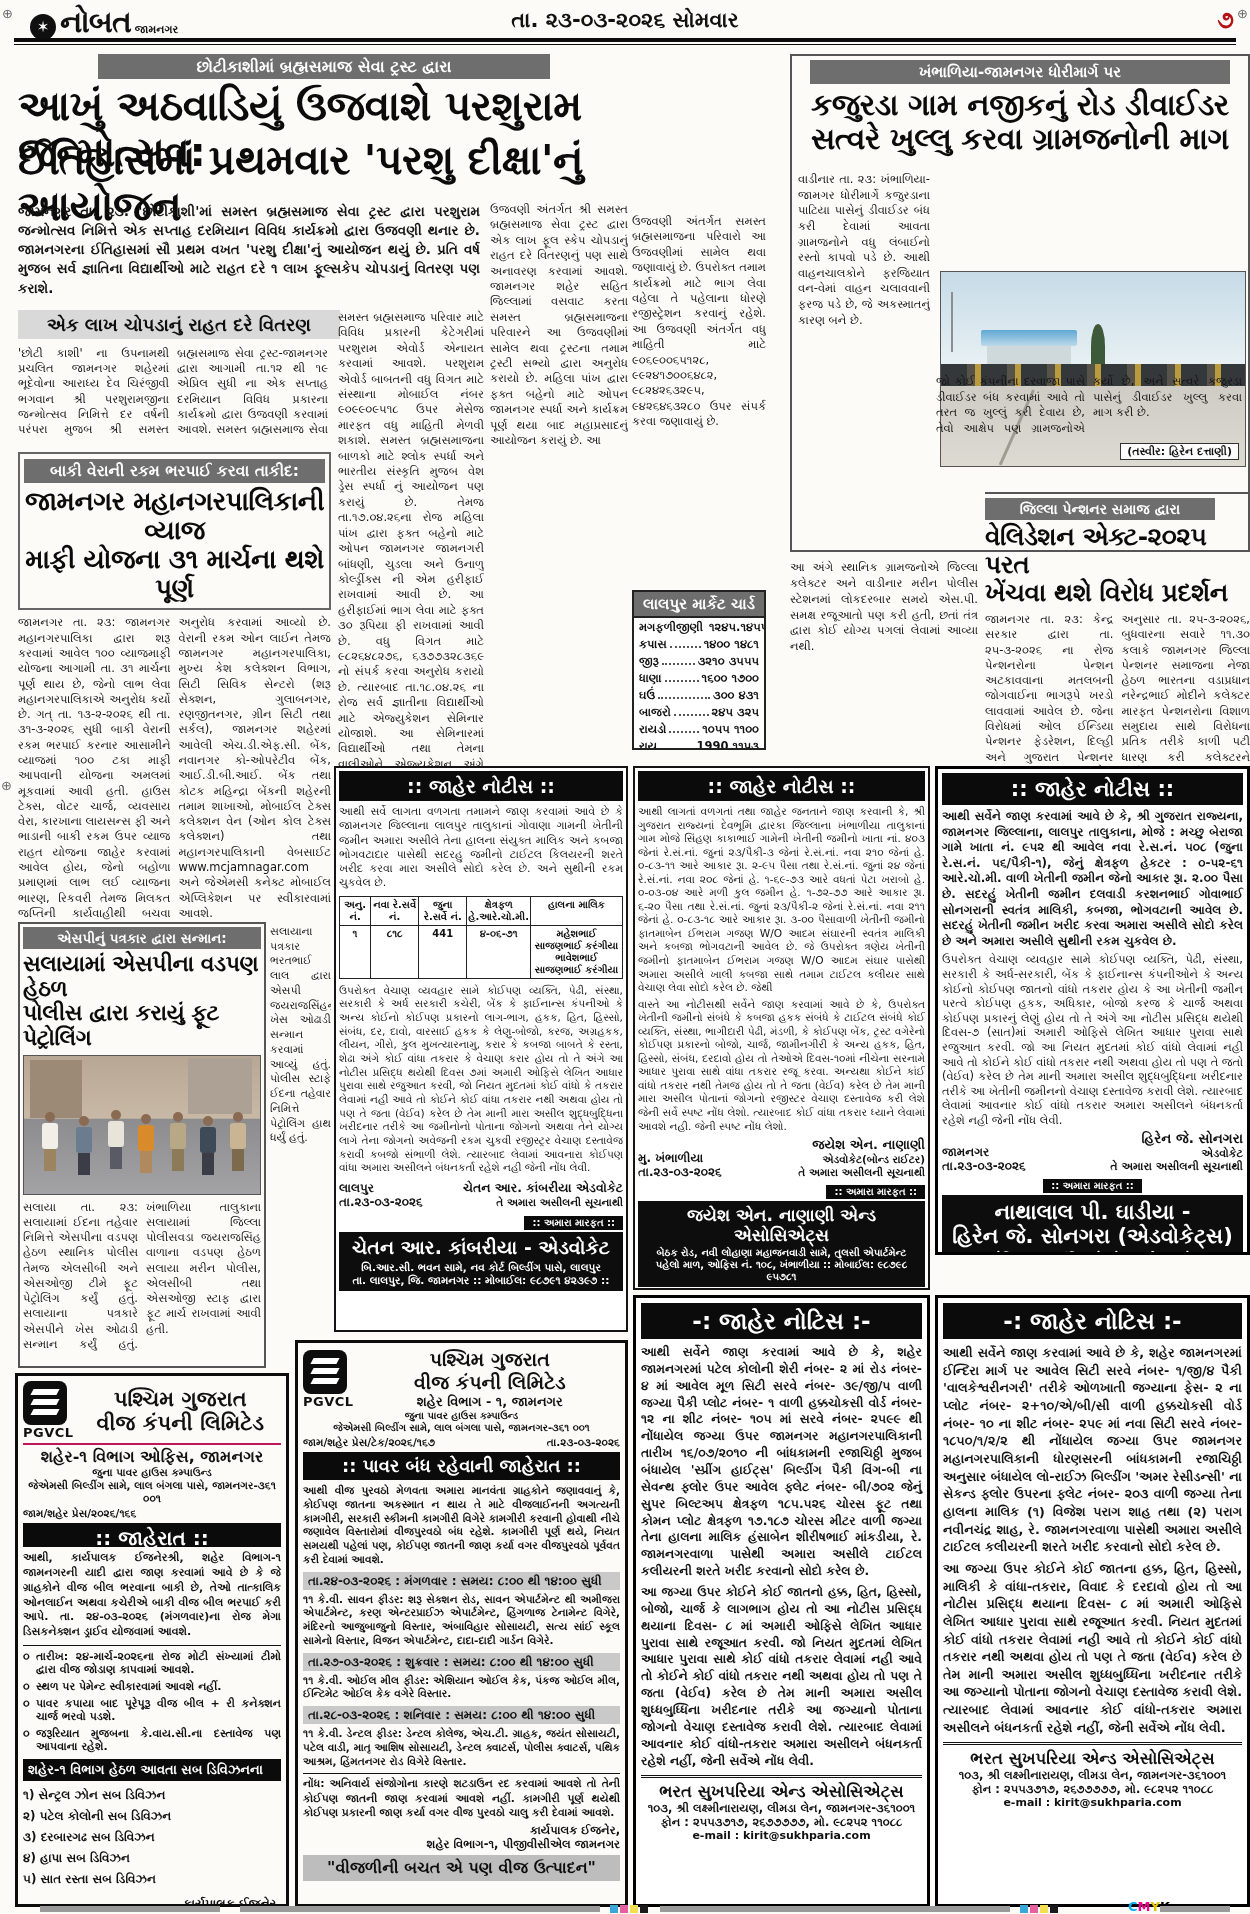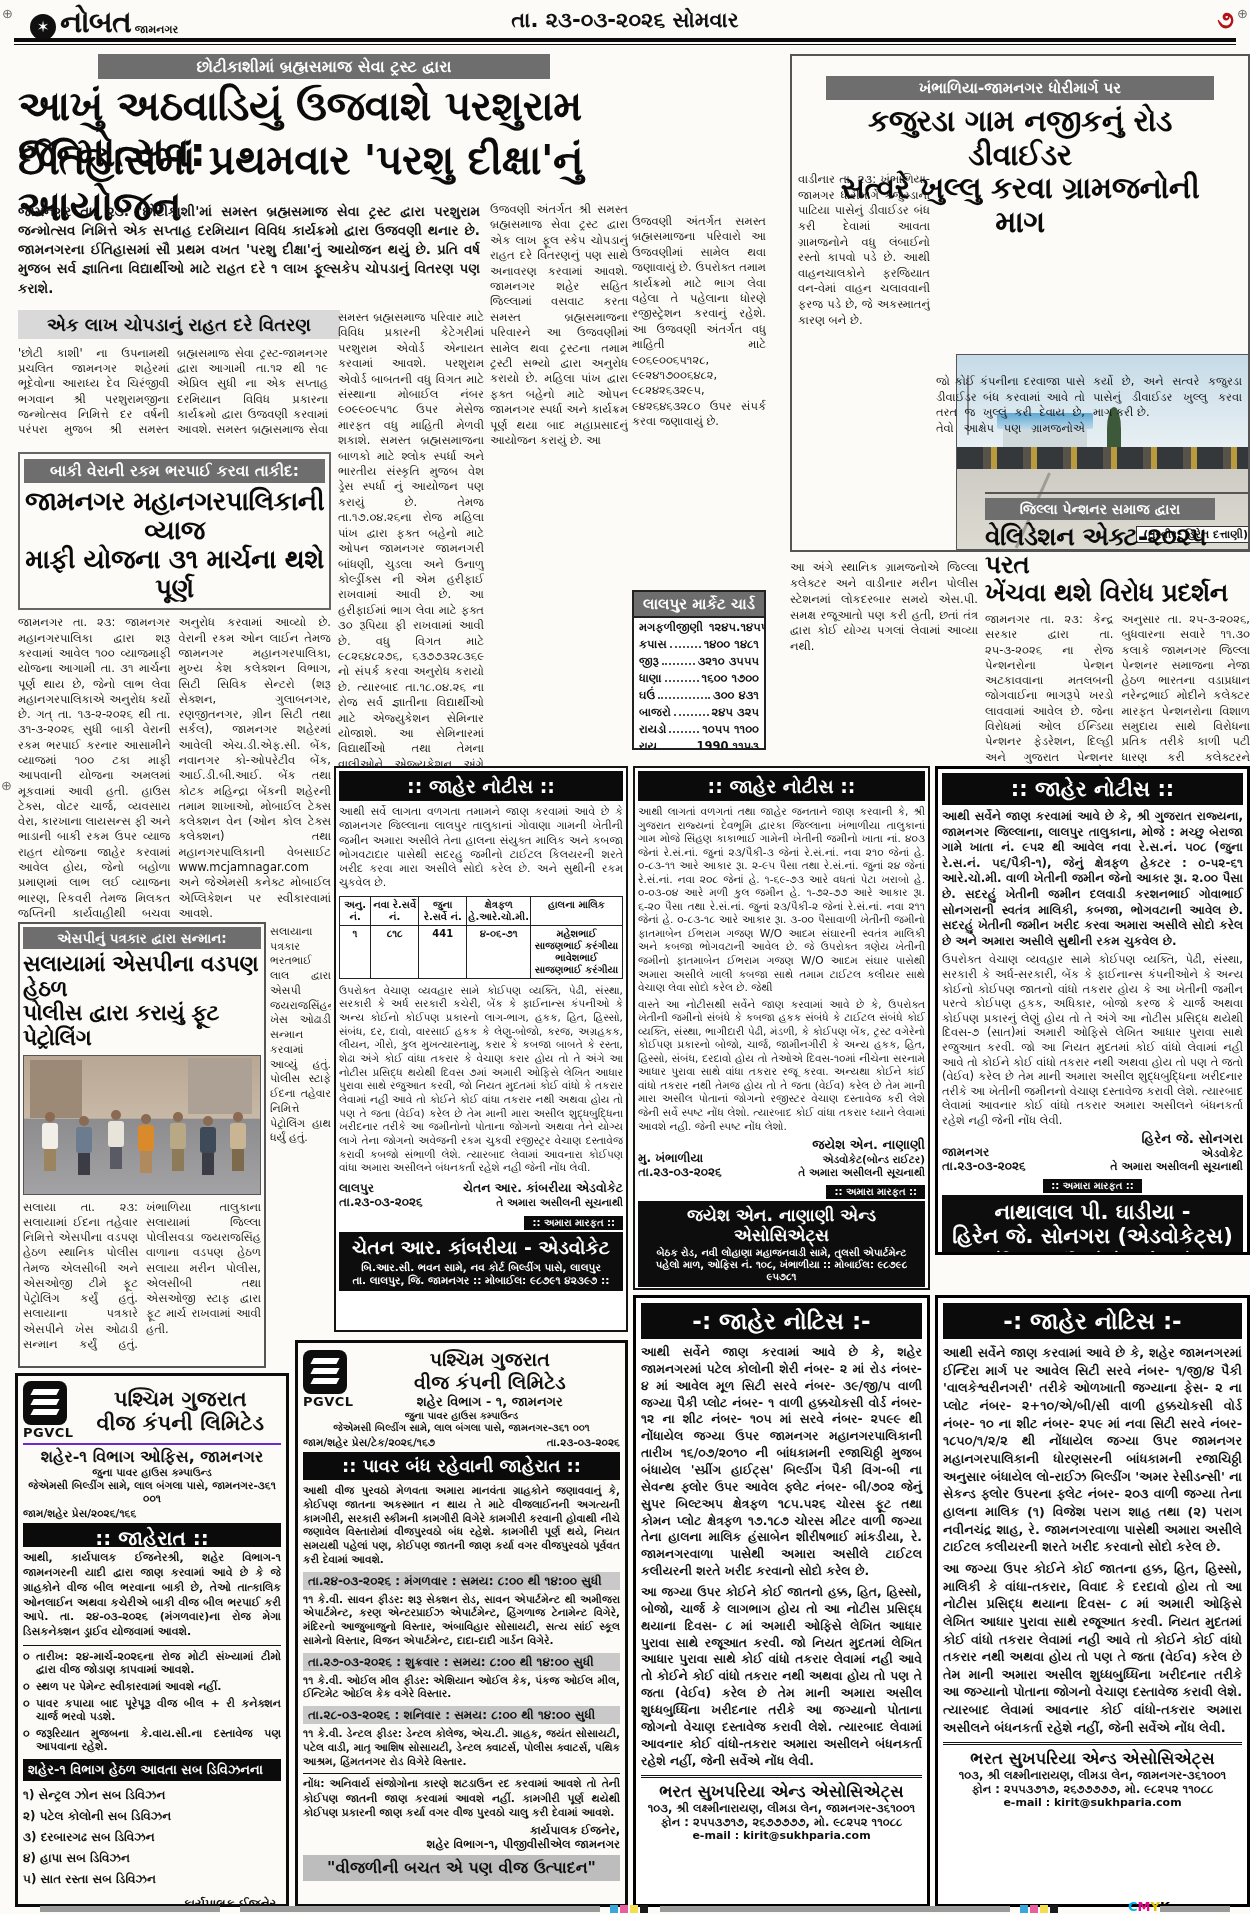--- a/index.html
+++ b/index.html
@@ -107,21 +107,21 @@
     <div class="mkt-row"><span>કપાસ</span><span class="dots"></span><span>૧૪૦૦</span>&nbsp;<span>૧૪૮૧</span></div>
     <div class="mkt-row"><span>જીરૂ</span><span class="dots"></span><span>૩૨૧૦</span>&nbsp;<span>૩૫૫૫</span></div>
     <div class="mkt-row"><span>ધાણા</span><span class="dots"></span><span>૧૬૦૦</span>&nbsp;<span>૧૭૦૦</span></div>
     <div class="mkt-row"><span>ઘઉં</span><span class="dots"></span><span>૩૦૦</span>&nbsp;<span>૪૩૧</span></div>
     <div class="mkt-row"><span>બાજરો</span><span class="dots"></span><span>૨૪૫</span>&nbsp;<span>૩૨૫</span></div>
     <div class="mkt-row"><span>રાયડો</span><span class="dots"></span><span>૧૦૫૫</span>&nbsp;<span>૧૧૦૦</span></div>
     <div class="mkt-row"><span>રાય</span><span class="dots"></span><span>1990</span>&nbsp;<span>૧૧૫૩</span></div>
 
   </div>
 
-  <div class="abs clip" style="left:790px; top:54px; width:460px; height:498px; border:2px solid #555; padding:20px;">
+  <div class="abs clip" style="left:790px; top:54px; width:460px; height:498px; border:2px solid #555; padding:4px;">
     <div class="kicker" style="margin:0 14px; height:24px; font-size:15px; line-height:24px;">ખંભાળિયા-જામનગર ધોરીમાર્ગ પર</div>
     <div class="headline" style="font-size:30px; text-align:center; margin-top:4px;">કજુરડા ગામ નજીકનું રોડ ડીવાઈડર</div>
     <div class="headline" style="font-size:30px; text-align:center;">સત્વરે ખુલ્લુ કરવા ગ્રામજનોની માગ</div>
     <div class="body-txt abs clip" style="left:6px; top:116px; width:132px; height:330px; font-size:11.5px; line-height:1.36;">વાડીનાર તા. ૨૩: ખંભાળિયા-જામગર ધોરીમાર્ગે કજુરડાના પાટિયા પાસેનું ડીવાઈડર બંધ કરી દેવામાં આવતા ગ્રામજનોને વધુ લંબાઈનો રસ્તો કાપવો પડે છે. આથી વાહનચાલકોને ફરજિયાત વન-વેમાં વાહન ચલાવવાની ફરજ પડે છે, જે અકસ્માતનું કારણ બને છે.</div>
     <div class="photo abs" style="left:144px; top:116px; width:306px; height:196px;">
       <div class="abs" style="left:0; top:0; right:0; height:96px; background:linear-gradient(#c6dbe7,#e9f1f4);"></div>
       <div class="abs" style="left:10px; top:20px; width:2px; height:60px; background:#8a8f93;"></div>
       <div class="abs" style="left:40px; top:58px; width:96px; height:16px; background:linear-gradient(#5fa8d3,#bcd9ea); border-radius:2px;"></div>
       <div class="abs" style="left:46px; top:74px; width:84px; height:22px; background:#cfd8da;"></div>
       <div class="abs" style="left:150px; top:52px; width:14px; height:44px; background:#3c5a3a; border-radius:50% 50% 0 0;"></div>
@@ -316,21 +316,21 @@
             <span></span>
             <span></span>
           </div>
         <div class="pg-name">PGVCL</div>
       </div>
       <div style="flex:1; text-align:center;">
         <div style="font-size:21px; font-weight:800;">પશ્ચિમ ગુજરાત</div>
         <div style="font-size:21px; font-weight:800;">વીજ કંપની લિમિટેડ</div>
       </div>
     </div>
-    <div style="text-align:center; font-size:16px; font-weight:800; border-top:2px solid #6d28d9; margin-top:3px; padding-top:2px;">શહેર-૧ વિભાગ ઓફિસ, જામનગર</div>
+    <div style="text-align:center; font-size:16px; font-weight:800; border-top:2px solid #be185d; margin-top:3px; padding-top:2px;">શહેર-૧ વિભાગ ઓફિસ, જામનગર</div>
     <div style="text-align:center; font-size:10.5px; font-weight:700;">જુના પાવર હાઉસ કમ્પાઉન્ડ</div>
     <div style="text-align:center; font-size:10.5px; font-weight:700;">જેએમસી બિલ્ડીંગ સામે, લાલ બંગલા પાસે, જામનગર-૩૬૧ ૦૦૧</div>
     <div style="font-size:10.5px; font-weight:700; margin-top:2px;">જામ/શહેર પ્રેસ/૨૦૨૬/૧૬૬</div>
     <div class="blackbar" style="height:24px; font-size:20px; line-height:30px; margin-top:3px;">:: જાહેરાત ::</div>
     <div class="body-txt" style="margin-top:4px; font-size:11px; font-weight:700; line-height:1.35;">આથી, કાર્યપાલક ઈજનેરશ્રી, શહેર વિભાગ-૧ જામનગરની યાદી દ્વારા જાણ કરવામાં આવે છે કે જે ગ્રાહકોને વીજ બીલ ભરવાના બાકી છે, તેઓ તાત્કાલિક ઓનલાઈન અથવા કચેરીએ બાકી વીજ બીલ ભરપાઈ કરી આપે. તા. ૨૪-૦૩-૨૦૨૬ (મંગળવાર)ના રોજ મેગા ડિસકનેક્શન ડ્રાઈવ યોજવામાં આવશે.</div>
     <div style="border-top:1.5px solid #111; margin-top:5px;"></div>
     <div class="bullet">તારીખ: ૨૪-માર્ચ-૨૦૨૬ના રોજ મોટી સંખ્યામાં ટીમો દ્વારા વીજ જોડાણ કાપવામાં આવશે.</div>
     <div class="bullet">સ્થળ પર પેમેન્ટ સ્વીકારવામાં આવશે નહીં.</div>
     <div class="bullet">પાવર કપાયા બાદ પૂરેપૂરૂ વીજ બીલ + રી કનેક્શન ચાર્જ ભરવો પડશે.</div>
     <div class="bullet">જરૂરિયાત મુજબના કે.વાય.સી.ના દસ્તાવેજ પણ આપવાના રહેશે.</div>

